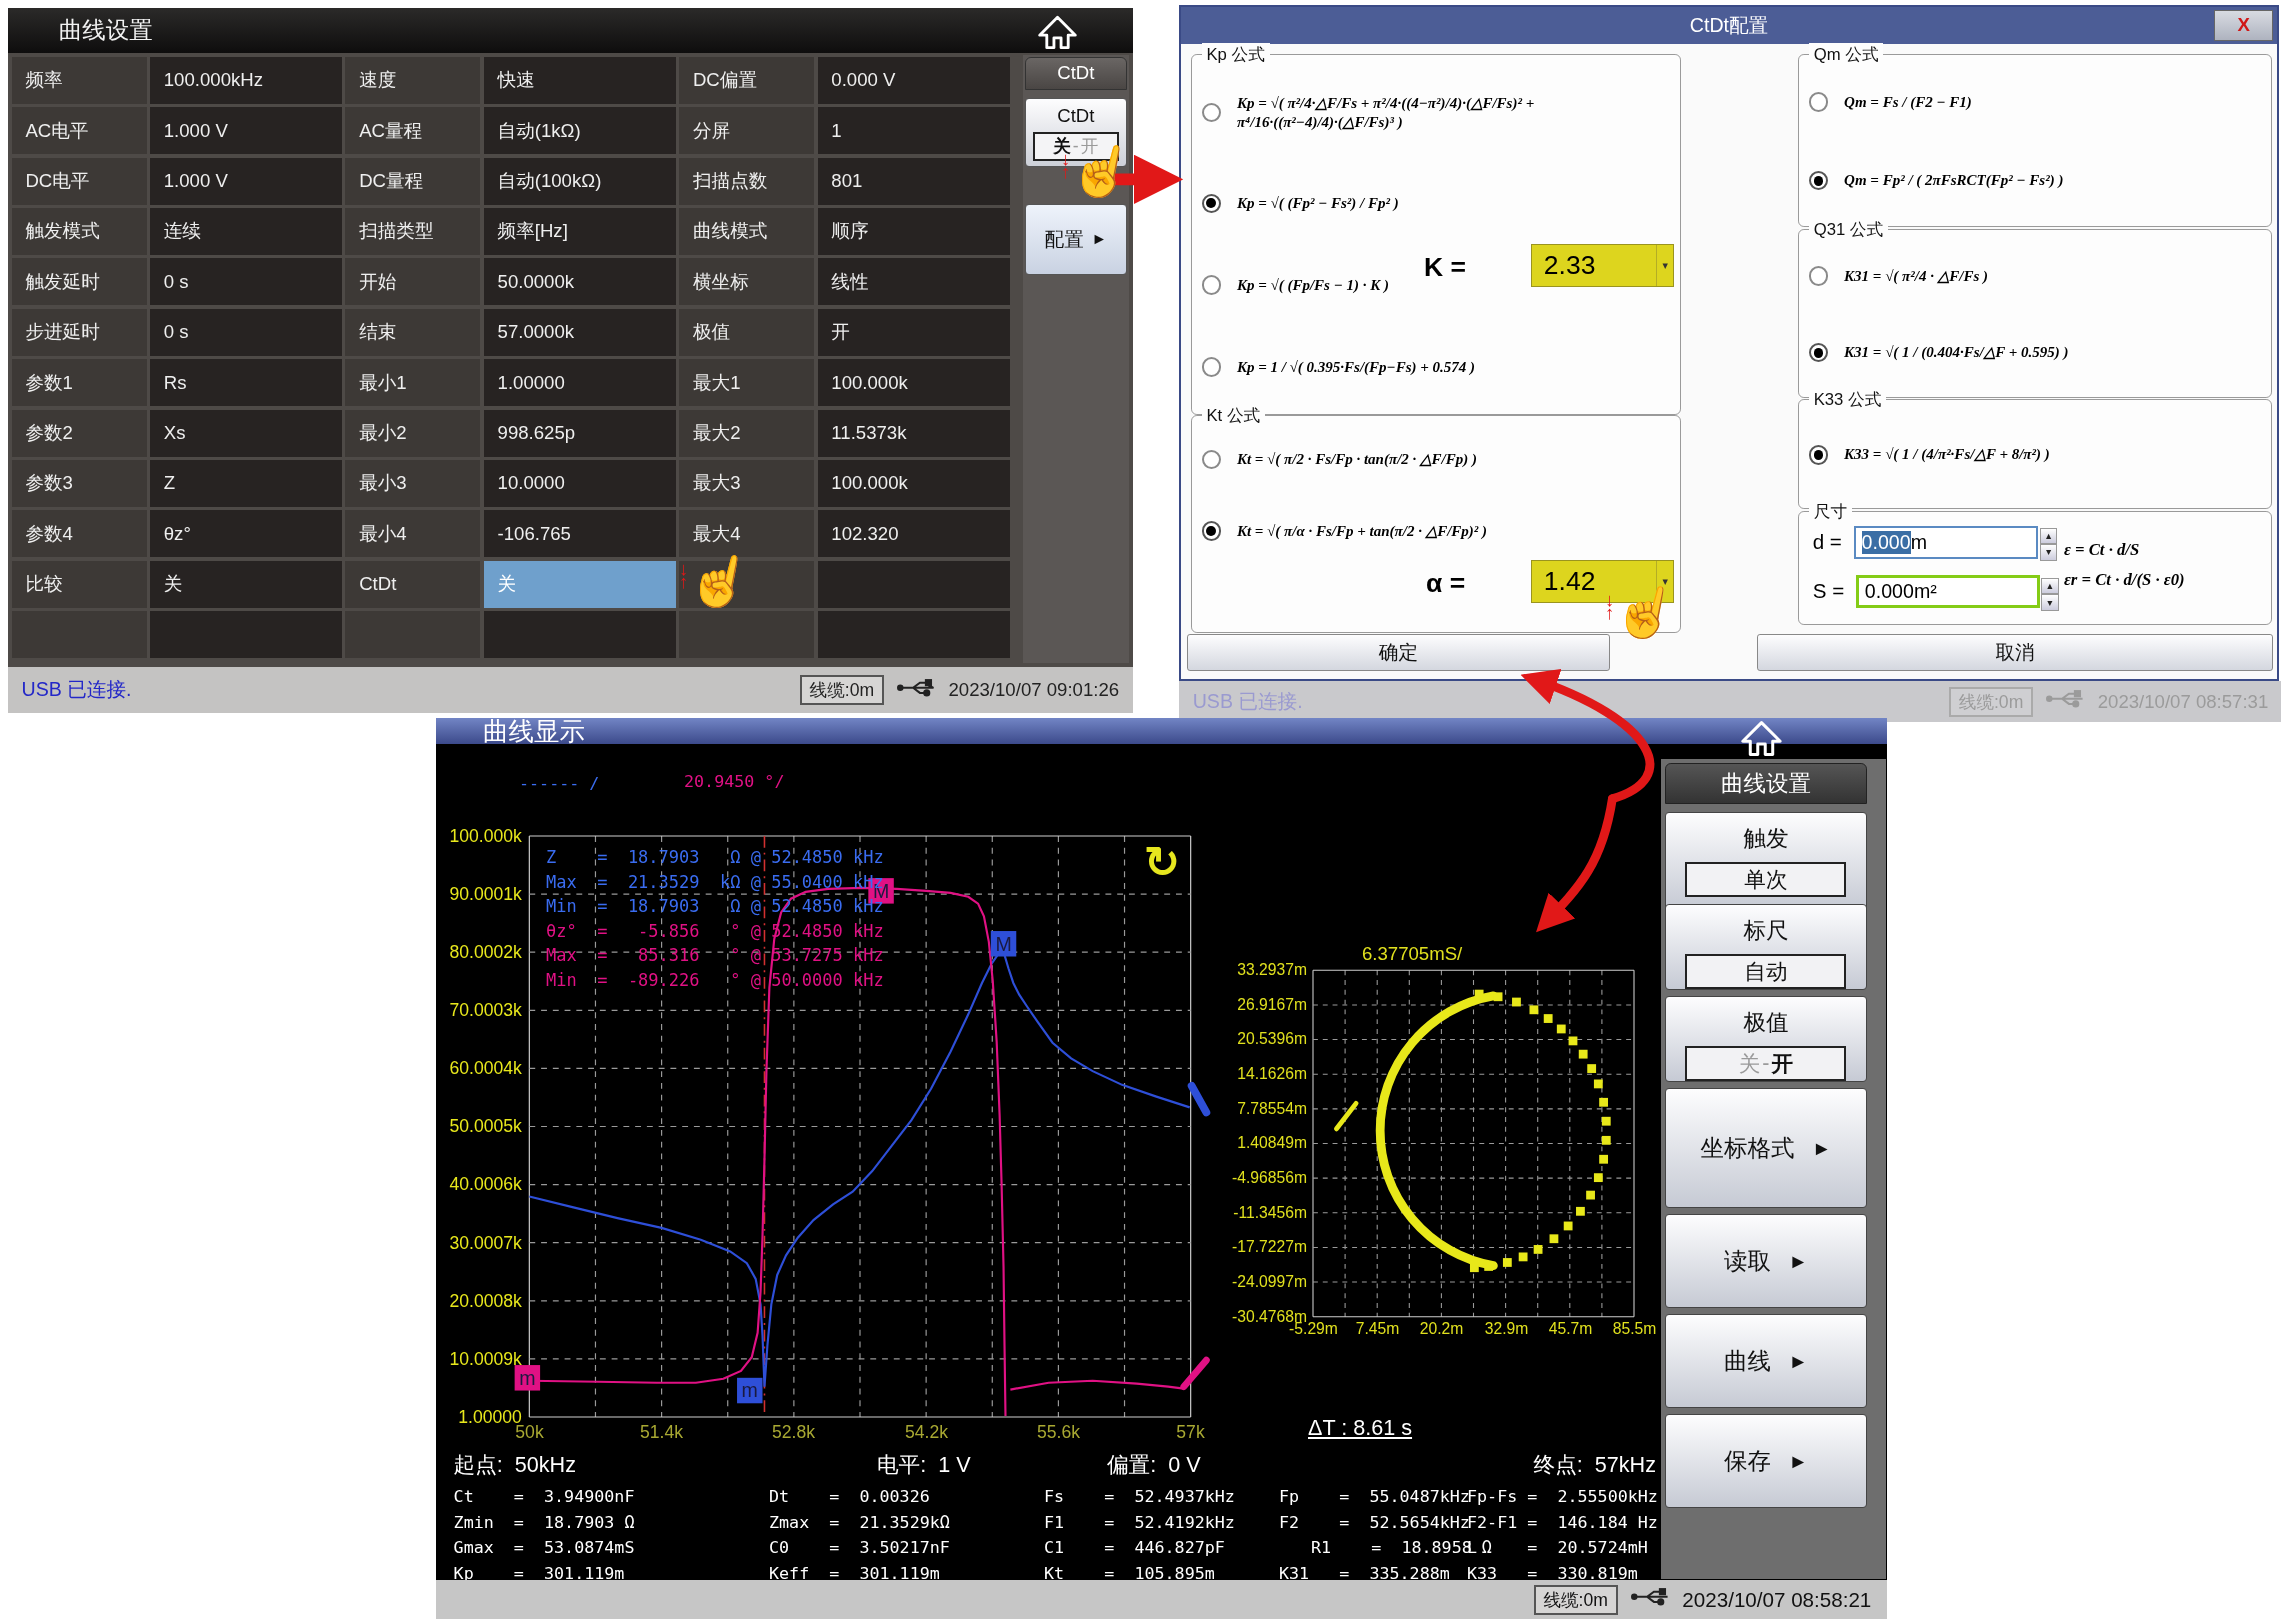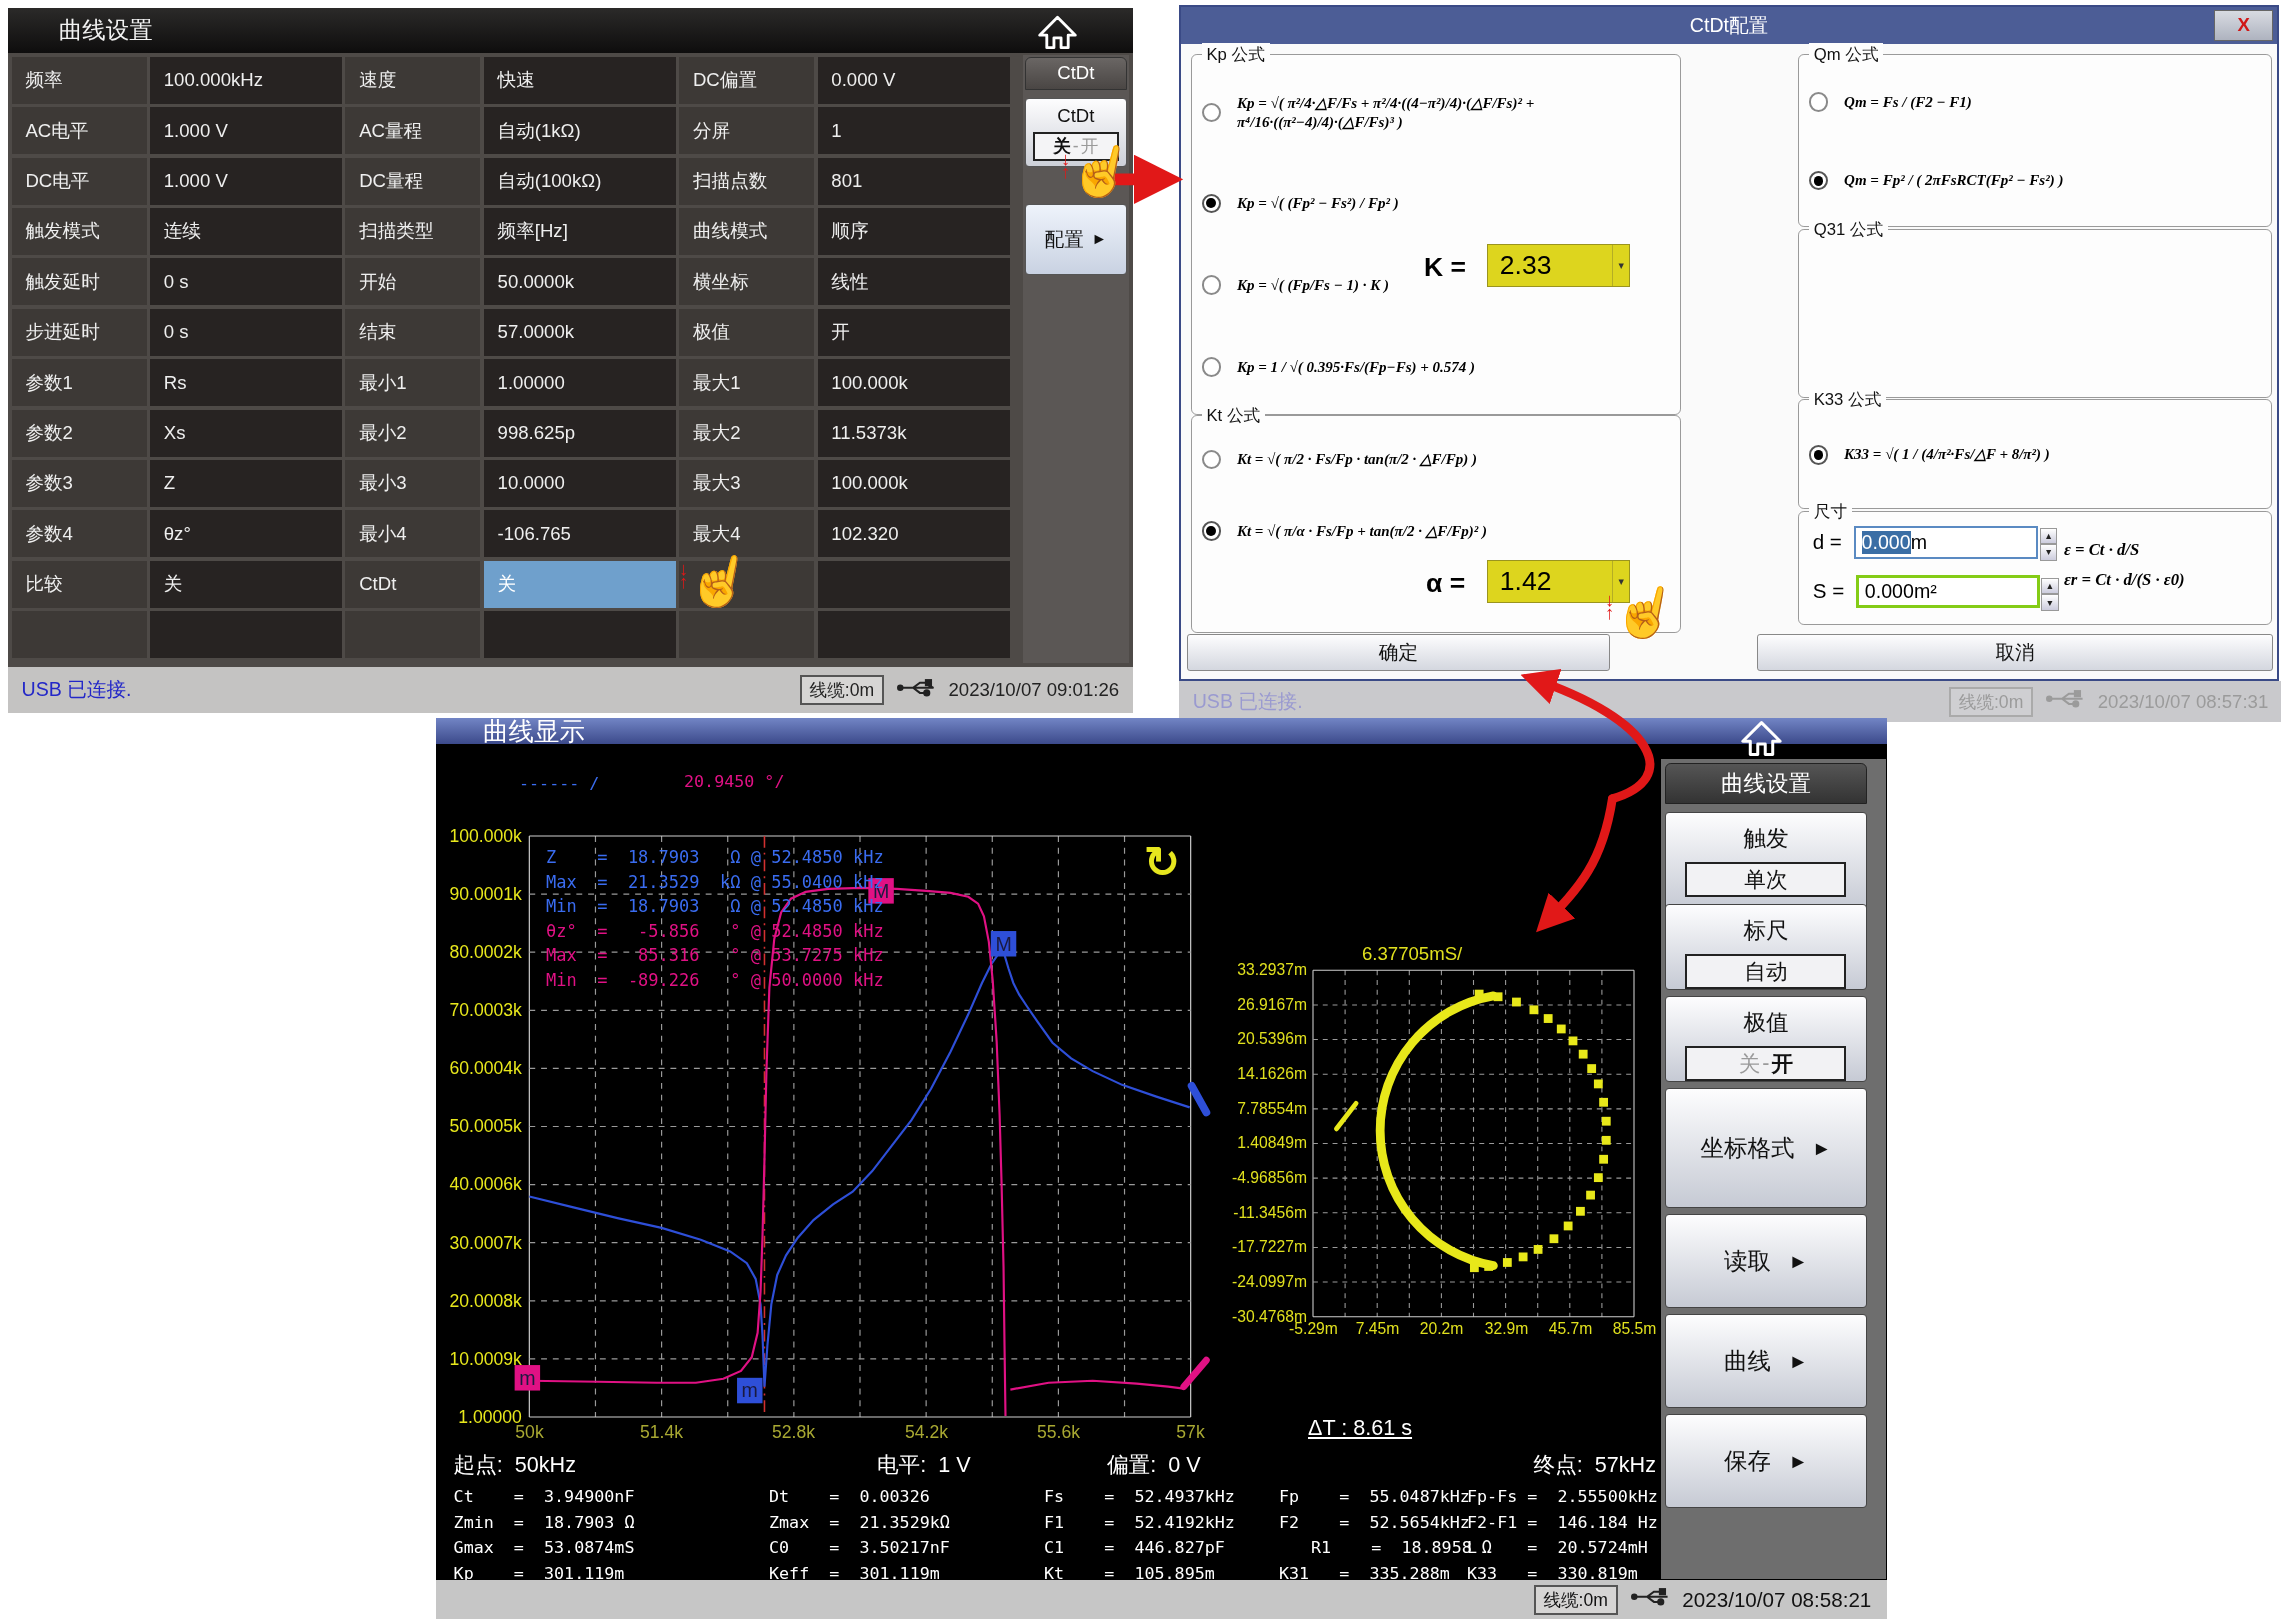--- a/index.html
+++ b/index.html
@@ -35,21 +35,21 @@
   .dlg-close{position:absolute;right:3.9px;top:2.9px;width:57px;height:29px;background:linear-gradient(#d8dbe2,#aeb3bf);border:1px solid #666;display:flex;align-items:center;justify-content:center;color:#d01818;font-weight:bold;font-size:18.6px;}
   .group{position:absolute;border:1px solid #9a9a9a;border-radius:5.9px;background:#fdfdfd;}
   .glabel{position:absolute;top:-11.8px;left:9.8px;background:#fdfdfd;padding:0 4.9px;font-size:16.7px;color:#111;}
   .opts{position:absolute;left:9.8px;top:7.8px;right:7.8px;bottom:5.9px;display:flex;flex-direction:column;justify-content:space-around;}
   .opt{display:flex;align-items:center;gap:15.7px;}
   .radio{width:19.6px;height:19.6px;min-width:19.6px;border:2px solid #8a8a8a;border-radius:50%;background:#fff;box-sizing:border-box;}
   .radio.sel{border-color:#555;}
   .radio.sel::after{content:"";display:block;width:9.8px;height:9.8px;margin:2.9px;background:#000;border-radius:50%;}
   .formula{font-family:"Liberation Serif",serif;font-style:italic;font-weight:bold;font-size:15px;color:#000;line-height:1.25;}
   .klabel{position:absolute;font-size:26.5px;color:#000;font-weight:bold;}
-  .combo{position:absolute;width:143px;height:43px;background:#ddd51e;border:1px solid #9a941f;display:flex;align-items:center;box-sizing:border-box;}
+  .combo{position:absolute;width:143px;height:43px;background:#ddd51e;border:1px solid #9a941f;display:flex;align-items:center;box-sizing:border-box;margin-left:44px;}
   .combo .cval{flex:1;font-size:26.5px;padding-left:11.8px;color:#000;}
   .combo .carr{width:15.7px;font-size:10.8px;color:#333;border-left:1px solid #b4ad25;align-self:stretch;display:flex;align-items:center;justify-content:center;}
   .sizerow{position:absolute;display:flex;align-items:center;gap:11.8px;}
   .sizelab{font-size:20.6px;color:#000;}
   .spinbox{position:relative;width:184px;height:33px;border:3px solid #84cc16;background:#fff;font-size:19.6px;display:flex;align-items:center;padding-left:5.9px;box-sizing:border-box;}
   .spinbox.focus{border:2px solid #5a8ac2;}
   .seltxt{background:#3a6ea5;color:#fff;}
   .spin-btns{position:absolute;right:-21.6px;top:0;width:17.6px;height:33px;display:flex;flex-direction:column;}
   .spin-btns span{flex:1;border:1px solid #999;background:linear-gradient(#fff,#ccd);font-size:8.8px;display:flex;align-items:center;justify-content:center;color:#222;}
   .eqs{position:absolute;left:265px;top:23.5px;font-family:"Liberation Serif",serif;font-style:italic;font-weight:bold;font-size:16.7px;line-height:1.8;color:#000;}
@@ -285,20 +285,30 @@
             <div class="formula">Qm = Fs / (F2 − F1)</div>
           </div>
           <div class="opt">
             <div class="radio sel"></div>
             <div class="formula">Qm = Fp² / ( 2πFsRCT(Fp² − Fs²) )</div>
           </div>
         </div>
     </div>
     <div class="group" style="left:617px;top:222px;width:472px;height:167px;">
       <div class="glabel">Q31 公式</div>
+      <div class="opts" id="opts-q31">
+          <div class="opt">
+            <div class="radio"></div>
+            <div class="formula">K31 = √( π²/4 · △F/Fs )</div>
+          </div>
+          <div class="opt">
+            <div class="radio sel"></div>
+            <div class="formula">K31 = √( 1 / (0.404·Fs/△F + 0.595) )</div>
+          </div>
+        </div>
     </div>
     <div class="group" style="left:617px;top:392px;width:472px;height:108px;">
       <div class="glabel">K33 公式</div>
       <div class="opts" id="opts-k33">
           <div class="opt">
             <div class="radio sel"></div>
             <div class="formula">K33 = √( 1 / (4/π²·Fs/△F + 8/π²) )</div>
           </div>
         </div>
     </div>

